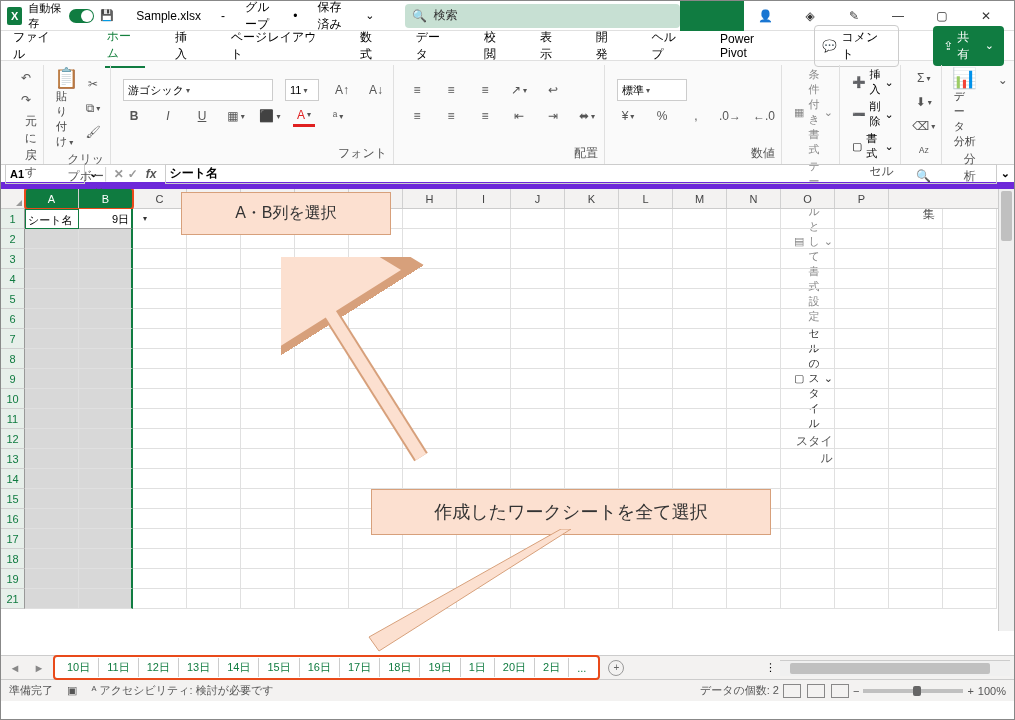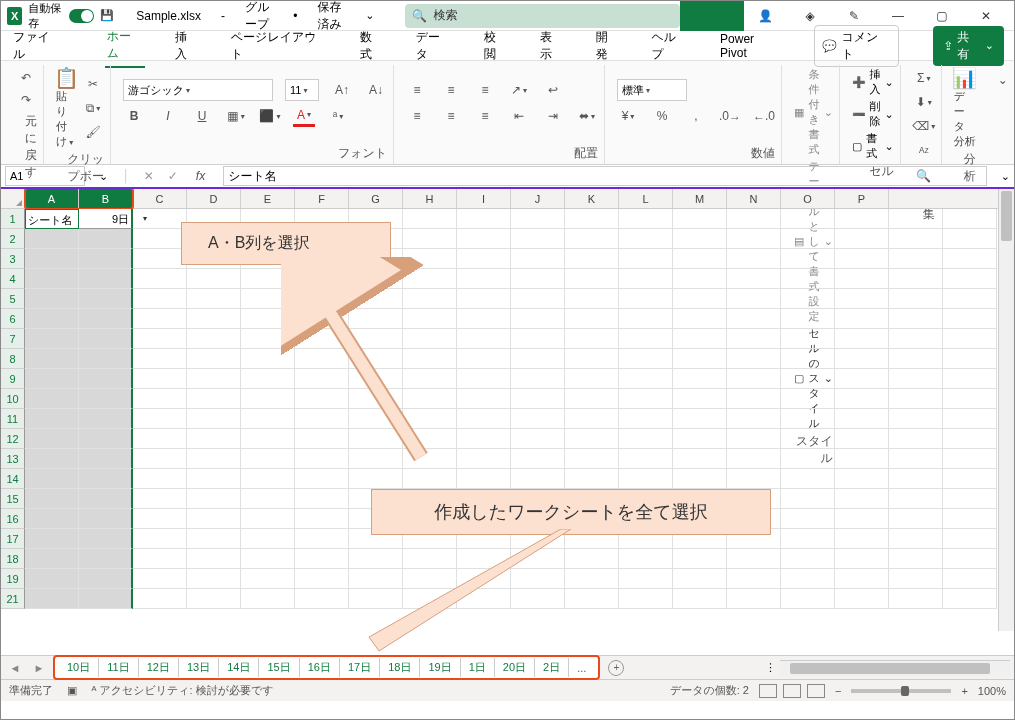--- a/index.html
+++ b/index.html
@@ -31,21 +31,21 @@
   .dd::after { content:"▾"; font-size:8px; margin-left:2px; color:#555; }
   .fontbox { border:1px solid #ccc; background:#fff; height:22px; width:150px; display:flex; align-items:center; padding:0 4px; font-size:11px; }
   .sizebox { border:1px solid #ccc; background:#fff; height:22px; width:34px; display:flex; align-items:center; padding:0 4px; font-size:11px; }
   .fontrow { display:flex; gap:12px; margin-bottom:4px; align-items:center;}
   .numbox { border:1px solid #ccc; background:#fff; height:22px; width:70px; display:flex; align-items:center; padding:0 4px; font-size:11px; }
   .stylesbox { display:flex; flex-direction:column; gap:2px; }
   .styleitem { display:flex; align-items:center; gap:4px; font-size:11px; color:#888; }
   .cellsbox { display:flex; flex-direction:column; gap:2px; }
   .cellitem { display:flex; align-items:center; gap:4px; font-size:11px; }
   .edbox { display:flex; gap:4px; }
-  .fbar { height:24px; border-bottom:2px solid #6d28d9; display:flex; align-items:center; padding:0 4px; gap:14px; }
+  .fbar { height:24px; border-bottom:7px solid #6d28d9; display:flex; align-items:center; padding:0 4px; gap:4px;font-weight:bold; }
   .namebox { width:80px; height:20px; border:1px solid #ccc; padding:0 4px; font-size:11px; display:flex; align-items:center; }
   .fbsep { color:#ccc; }
   .fxlbl { font-style:italic; color:#555; padding:0 4px; }
   .fval { border:1px solid #ccc; height:20px; flex:1; padding:0 4px; font-size:12px; display:flex; align-items:center; }
   .gridwrap { position:relative; height:466px; overflow:hidden; }
   .colhdrs { display:flex; height:20px; background:#f3f2f1; border-bottom:1px solid #ccc; }
   .selall { width:24px; border-right:1px solid #ccc; background:#f3f2f1; position:relative;}
   .selall::after{content:"";position:absolute;right:2px;bottom:2px;border-left:6px solid transparent; border-bottom:6px solid #999;}
   .colhdr { width:54px; text-align:center; border-right:1px solid #d0d0d0; font-size:11px; line-height:20px; color:#444; }
   .colhdr.sel { background:#0f7b40; color:#fff; }
@@ -58,21 +58,21 @@
   .redbox1 { position:absolute; top:-2px; left:23px; width:110px; height:23px; border:2px solid #e94a1a; border-radius:4px; pointer-events:none; }
   .callout { position:absolute; background:#fce0d0; border:1px solid #d7a07b; padding:10px 26px; font-size:16px; color:#333; }
   .arrow { position:absolute; }
   .sheettabs { height:24px; border-top:1px solid #ccc; display:flex; align-items:center; padding:0 4px; gap:4px; font-size:11px; background:#f3f2f1; }
   .sheettabs .nav { width:20px; text-align:center; color:#888; }
   .tabstrip { display:flex; gap:0; align-items:center; border:2px solid #e94a1a; border-radius:4px; padding:1px 4px; background:#fff;}
   .stab { padding:2px 8px; border-right:1px solid #ccc; color:#107c41; }
   .stab:last-child { border-right:none; }
   .splus { width:16px; height:16px; border:1px solid #999; border-radius:50%; display:flex; align-items:center; justify-content:center; font-size:10px; color:#666; margin-left:4px;}
   .status { height:22px; background:#f3f2f1; border-top:1px solid #ccc; display:flex; align-items:center; padding:0 8px; font-size:11px; gap:14px; color:#555; }
-  .status .right { margin-left:auto; display:flex; align-items:center; gap:10px;}
+  .status .right { margin-left:auto; display:flex; align-items:center; gap:4px;}
   .zoomslider { width:100px; height:4px; background:#c0c0c0; position:relative; }
   .zoomslider::after { content:""; position:absolute; left:50%; top:-3px; width:8px; height:10px; background:#666; border-radius:2px; }
   .viewbtns { display:flex; gap:6px; align-items:center;}
   .viewbtn { width:18px; height:14px; border:1px solid #888; }
   .spacer{flex:1;}
   .filterdrop{position:absolute; font-size:8px; color:#333;}
   .scrollright { position:absolute; right:0; top:0; width:16px; height:calc(100% - 24px); background:#f0f0f0; border-left:1px solid #ccc;}
   .scrollright .thumb{ position:absolute; top:2px; left:2px; right:2px; height:50px; background:#c0c0c0; border-radius:2px;}
   .scrollbottom { height:16px; border-top:1px solid #ccc; background:#f0f0f0; position:relative;}
   .scrollbottom .thumb{ position:absolute; left:770px; top:2px; bottom:2px; width:200px; background:#c0c0c0; border-radius:2px;}
@@ -743,21 +743,21 @@
         <div class="cell"></div>
         <div class="cell"></div>
         <div class="cell"></div>
         <div class="cell"></div>
       </div>
     </div>
   <div class="scrollright">
       <div class="thumb"></div>
     </div>
 
-  <div class="callout" style="top:33px;left:180px;width:210px;">A・B列を選択</div>
+  <div class="callout" style="top:3px;left:180px;width:210px;text-align:center">A・B列を選択</div>
   <svg class="arrow" style="top:68px;left:280px" width="160" height="220">
     <defs>
         <marker id="ah" markerWidth="14" markerHeight="14" refX="4" refY="6" orient="auto">
           <path d="M0,0 L0,12 L12,6 z" fill="#fce0d0" stroke="#d7a07b"></path>
         </marker>
       </defs>
     <line x1="140" y1="200" x2="20" y2="10" stroke="#d7a07b" stroke-width="16" marker-end="url(#ah)"></line>
     <line x1="140" y1="200" x2="20" y2="10" stroke="#fce0d0" stroke-width="12"></line>
   </svg>
   <div class="callout" style="top:300px;left:370px;width:400px;text-align:center;font-size:18px">作成したワークシートを全て選択</div>

